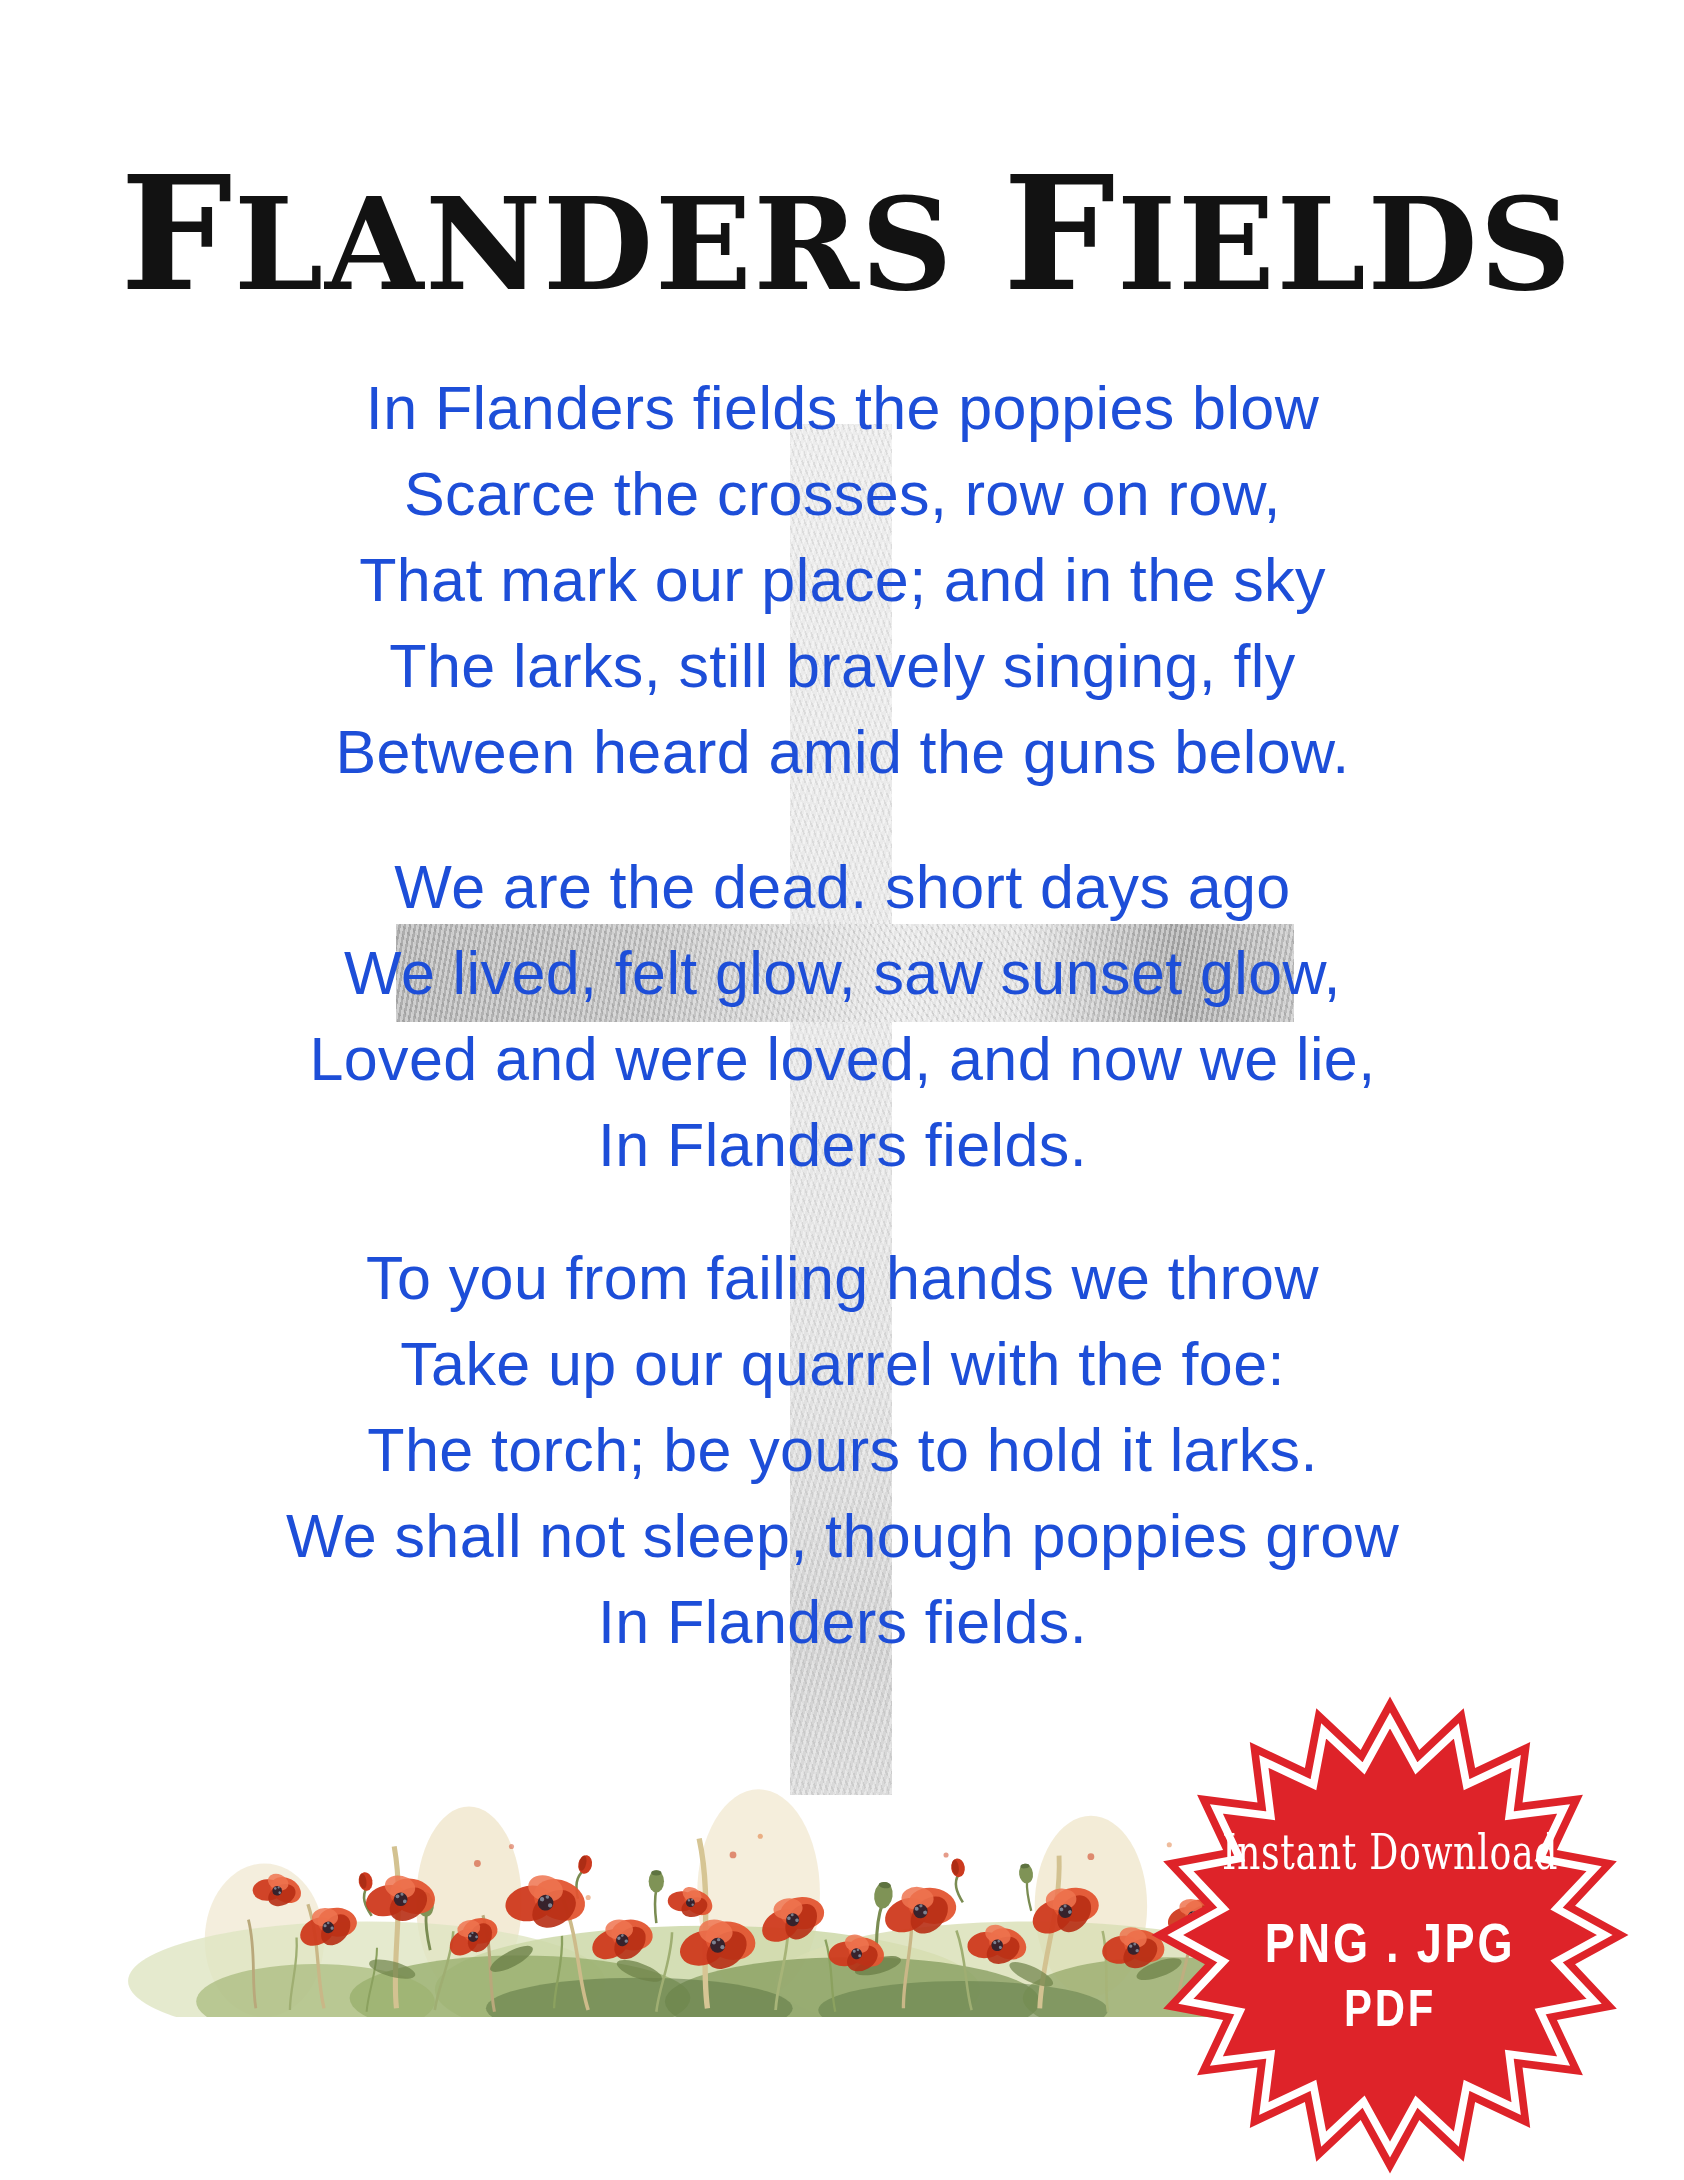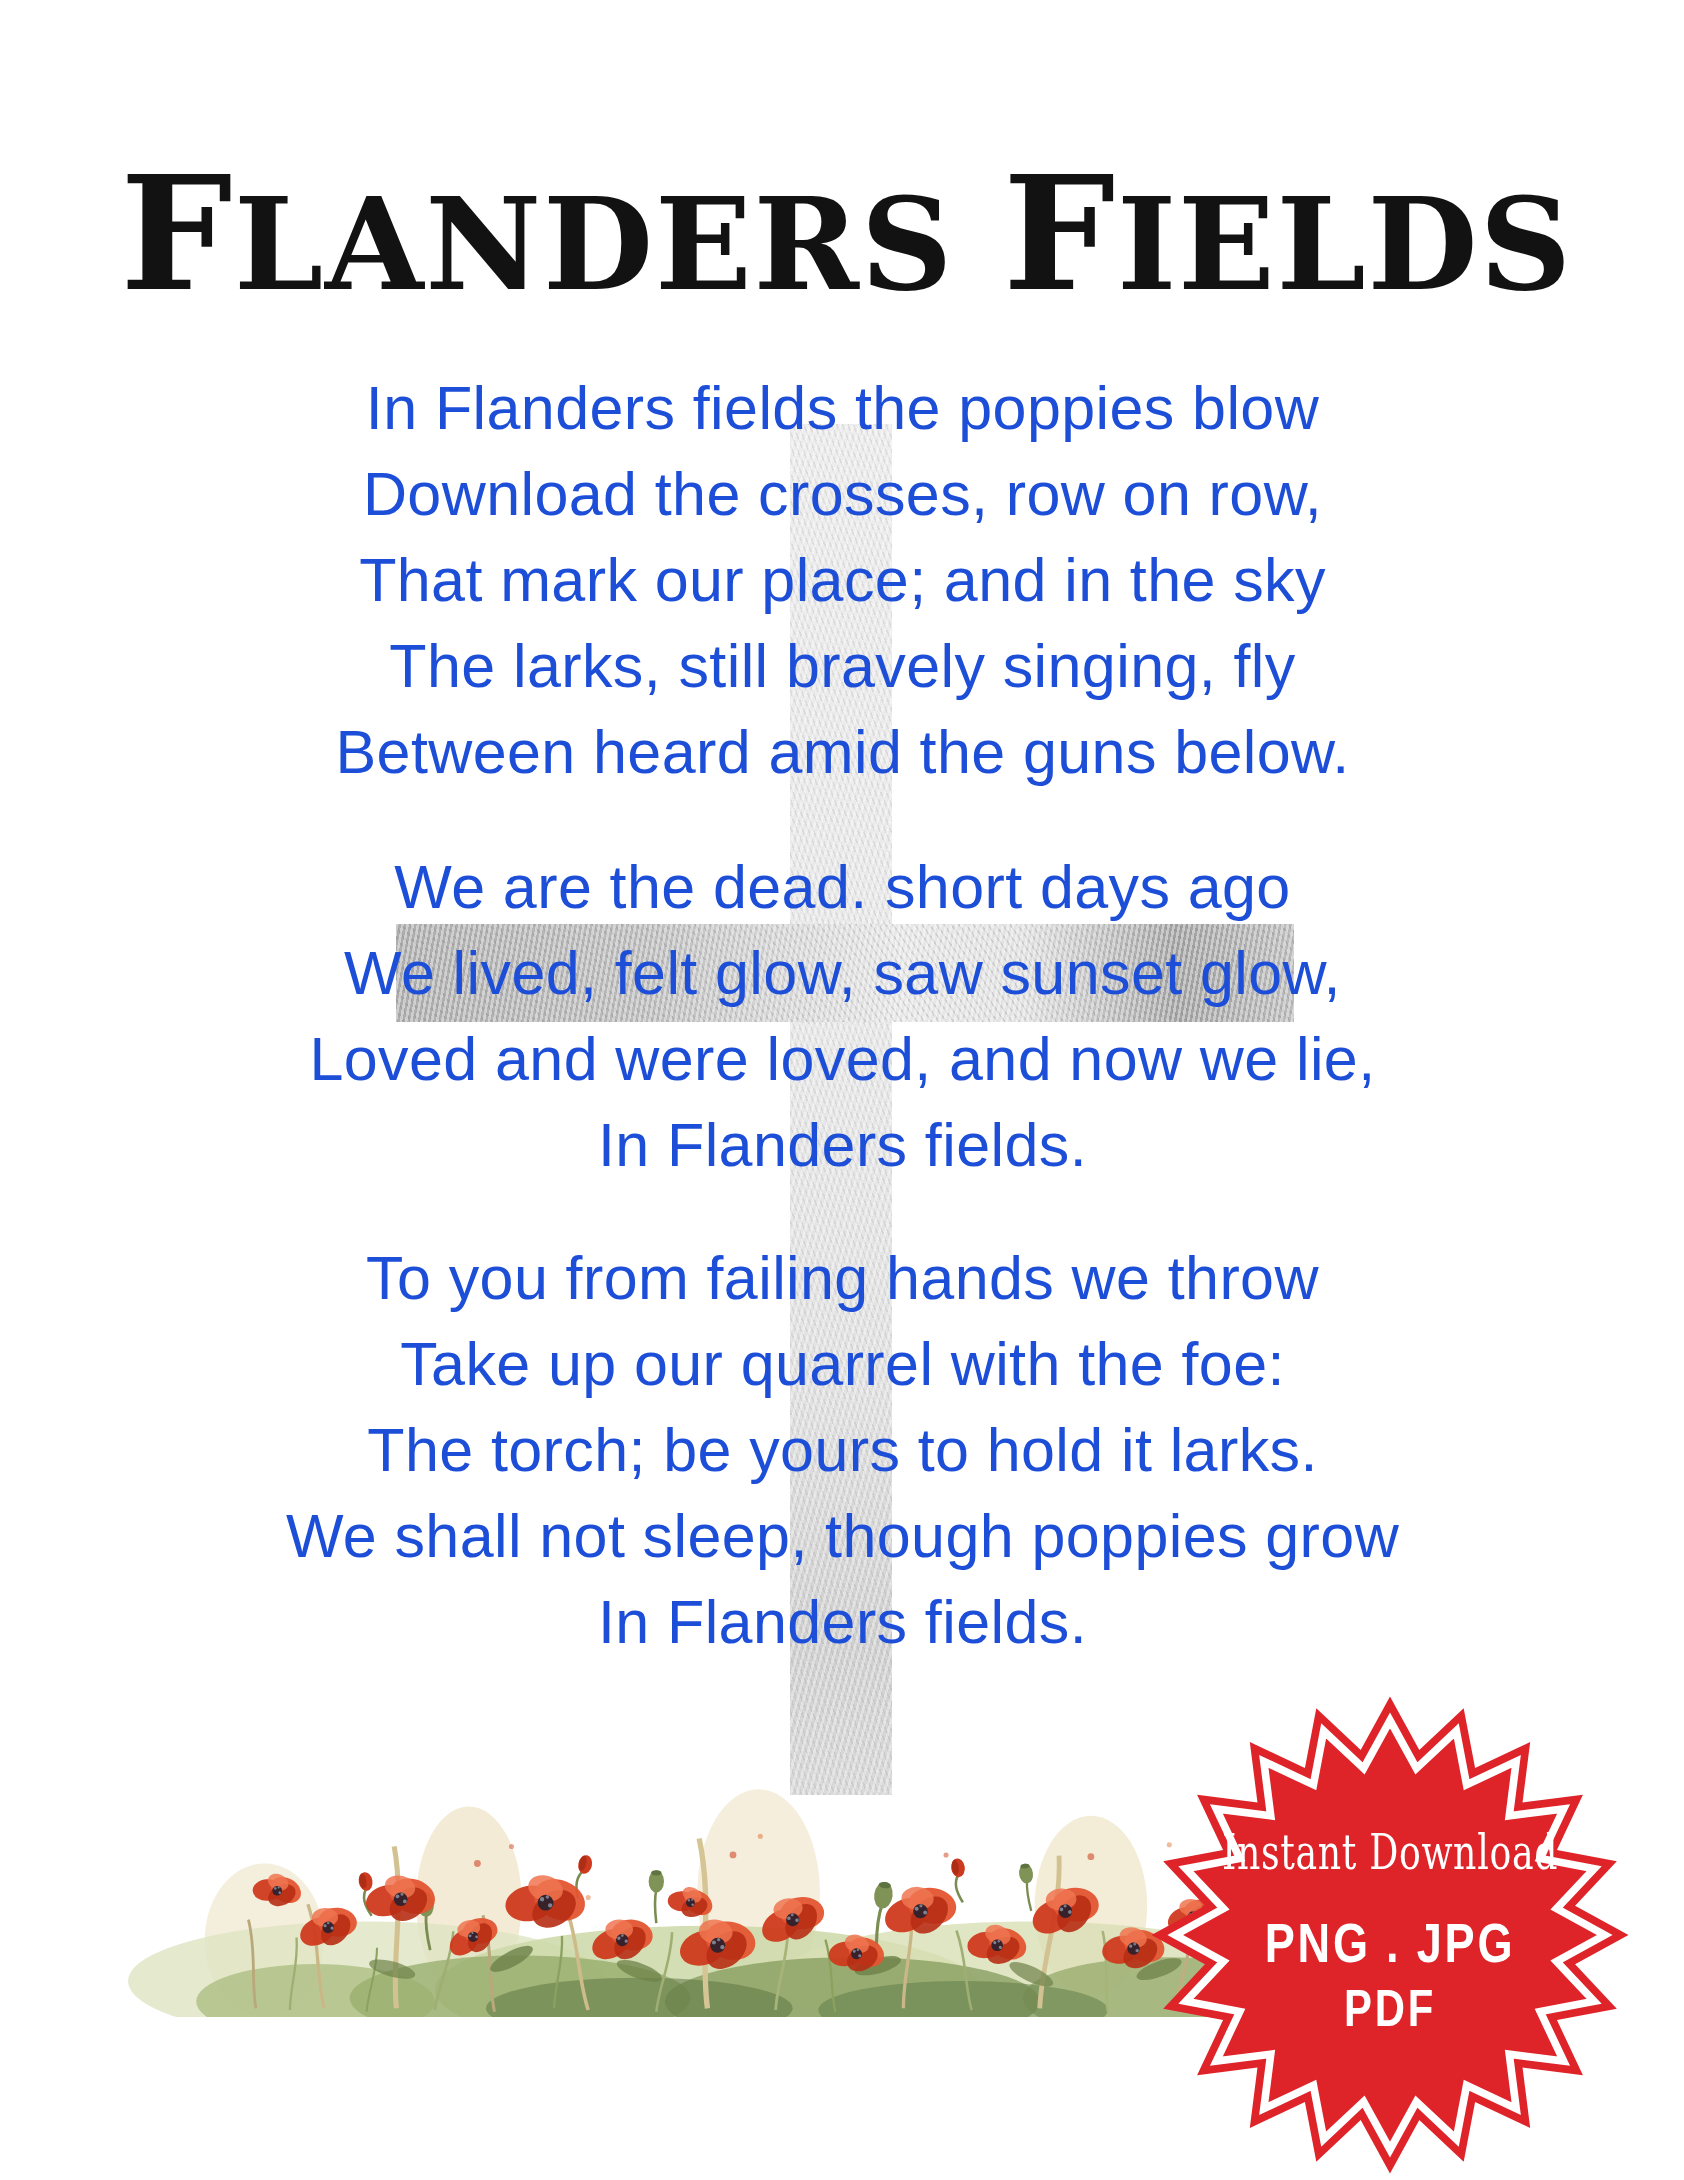--- a/index.html
+++ b/index.html
@@ -101,21 +101,21 @@
     <div class="cross-vbar"></div>
     <div class="cross-hbar"></div>
   </div>
 
   <div class="title">
     <span><span class="init">F</span><span class="rest">LANDERS</span></span><span class="wordgap"></span><span><span class="init">F</span><span class="rest">IELDS</span></span>
   </div>
 
   <div class="stanza stanza-1">
     <div>In Flanders fields the poppies blow</div>
-    <div>Download the crosses, row on row,</div>
+    <div>Scarce the crosses, row on row,</div>
     <div>That mark our place; and in the sky</div>
     <div>The larks, still bravely singing, fly</div>
     <div>Between heard amid the guns below.</div>
   </div>
 
   <div class="stanza stanza-2">
     <div>We are the dead. short days ago</div>
     <div>We lived, felt glow, saw sunset glow,</div>
     <div>Loved and were loved, and now we lie,</div>
     <div>In Flanders fields.</div>

